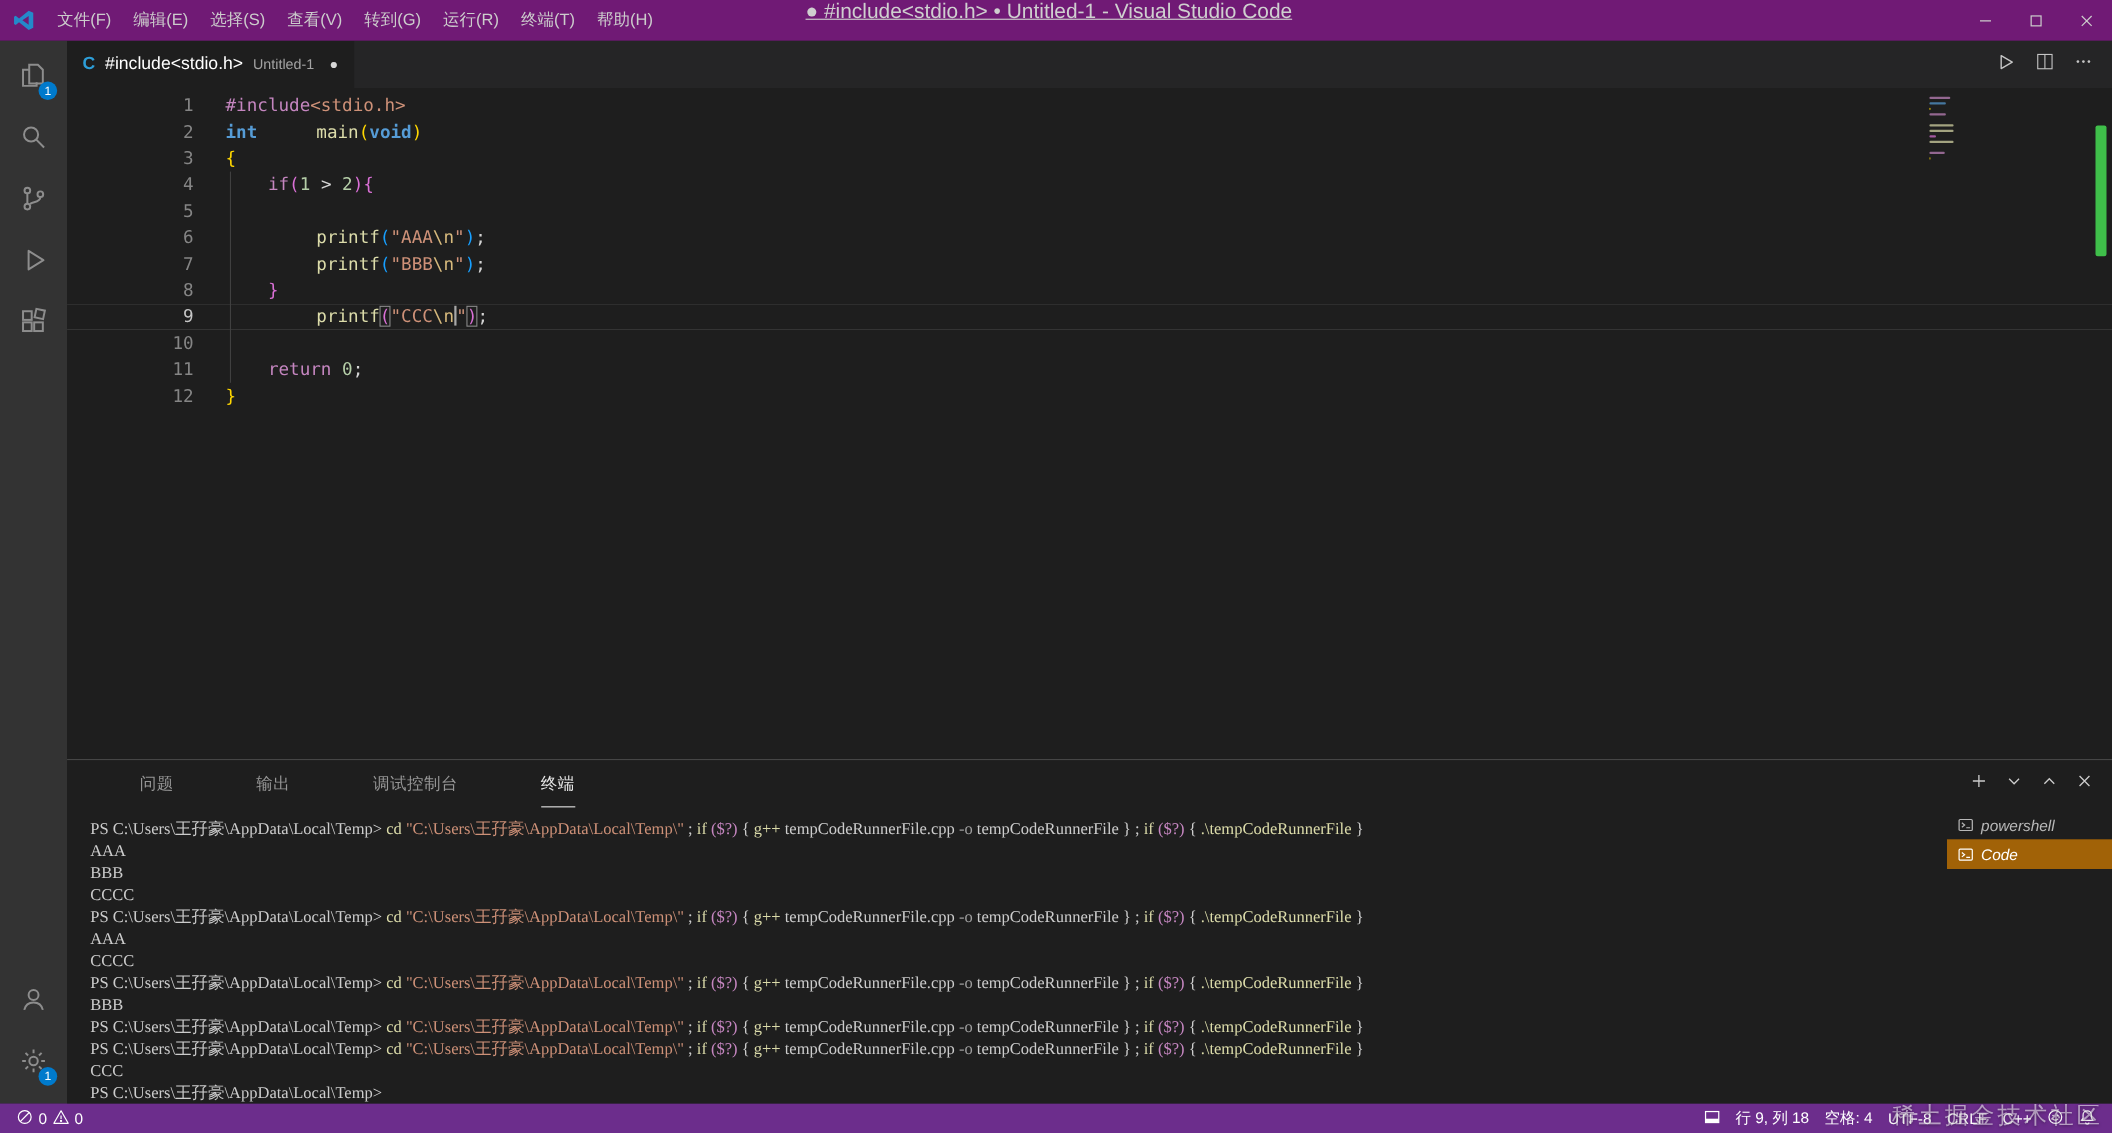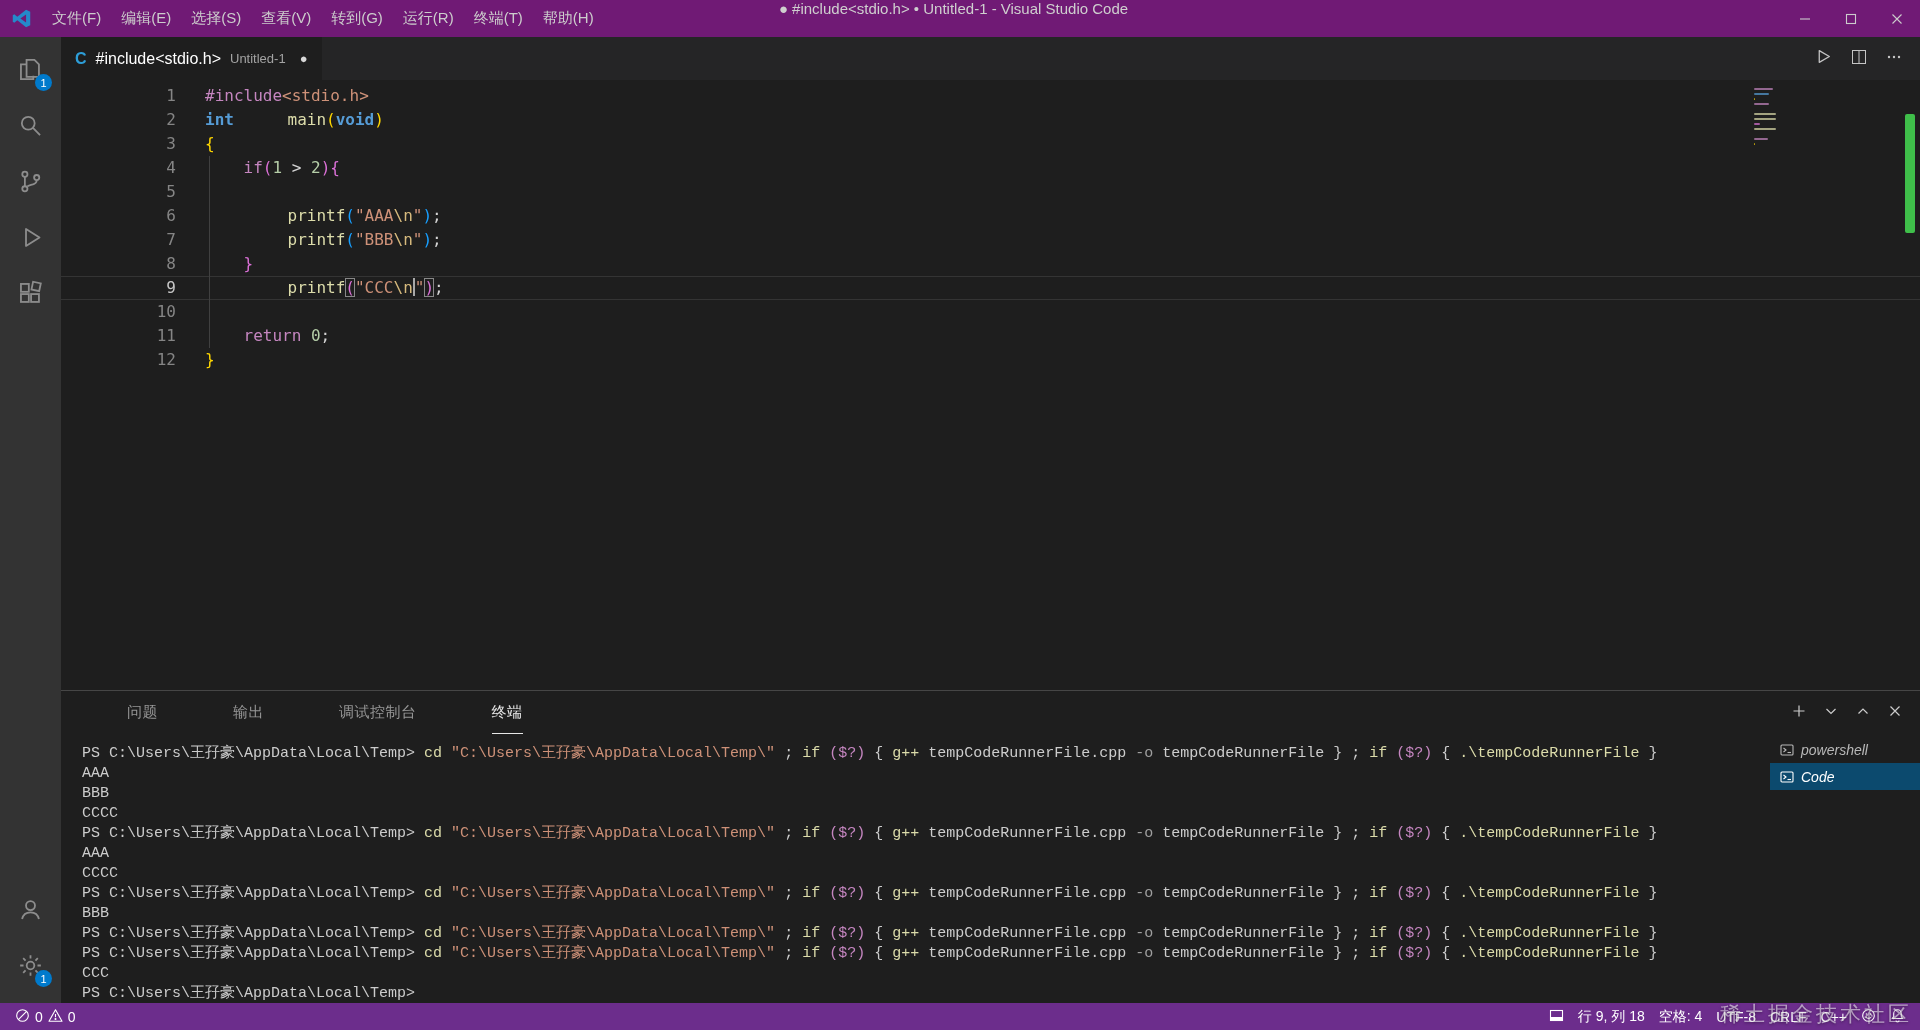--- a/index.html
+++ b/index.html
@@ -4,21 +4,21 @@
 <style>
   html,body{margin:0;padding:0;}
   body{width:1920px;height:1030px;overflow:hidden;background:#1e1e1e;font-family:"Liberation Sans",sans-serif;}
   .app{position:relative;width:1920px;height:1030px;background:#1e1e1e;color:#ccc;}
 
   
   .titlebar{height:37px;background:#701a75;display:flex;position:relative;}
   .logo{width:42px;display:flex;justify-content:center;align-items:center;}
   .menubar{display:flex;height:100%;z-index:2;}
   .menu-item{padding:0 10px;font-size:15px;color:#cccccc;display:flex;align-items:center;cursor:default;}
-  .window-title{position:absolute;left:0;right:13px;text-align:center;font-size:15px;color:#cfcfcf;pointer-events:none;}
+  .window-title{position:absolute;left:0;right:13px;text-align:center;font-size:19px;color:#cfcfcf;pointer-events:none;text-decoration:underline;}
   .win-controls{margin-left:auto;display:flex;height:100%;z-index:2;}
   .win-btn{width:46px;display:flex;align-items:center;justify-content:center;color:#cccccc;}
 
   
   .main{display:flex;height:966px;}
   .activitybar{width:61px;background:#333333;display:flex;flex-direction:column;align-items:center;padding:6px 0 8px 0;box-sizing:border-box;}
   .ab-item{width:61px;height:56px;display:flex;align-items:center;justify-content:center;color:#8d8d8d;position:relative;}
   .ab-item svg{width:27px;height:27px;}
   .ab-badge{position:absolute;right:9px;bottom:8px;min-width:17px;height:17px;border-radius:9px;background:#007acc;color:#fff;font-size:11px;display:flex;align-items:center;justify-content:center;}
   .ab-spacer{flex:1;}
@@ -52,26 +52,26 @@
   .mm-line{height:2px;border-radius:1px;opacity:.7;}
   .green-deco{position:absolute;top:34px;right:5px;width:10px;height:119px;background:#3fbf4a;border-radius:2px;}
 
   
   .panel{height:313px;flex:none;border-top:1px solid #464646;display:flex;flex-direction:column;box-sizing:border-box;background:#1e1e1e;}
   .panel-header{height:43px;flex:none;display:flex;align-items:center;padding:0 18px;}
   .panel-tab{margin-right:27px;height:100%;display:flex;align-items:center;font-size:15px;color:#969696;border-bottom:1px solid transparent;box-sizing:border-box;letter-spacing:.5px;margin-left:48px;}
   .panel-tab.active{color:#e7e7e7;border-bottom-color:#e7e7e7;}
   .panel-actions{margin-left:auto;display:flex;align-items:center;gap:18px;color:#cccccc;}
   .panel-body{flex:1;display:flex;min-height:0;}
-  .terminal{flex:1;padding:10px 0 0 21px;font-family:Liberation Mono, monospace;font-size:15px;line-height:20px;color:#cccccc;overflow:hidden;}
+  .terminal{flex:1;padding:10px 0 0 21px;font-family:Liberation Serif, serif;font-size:15px;line-height:20px;color:#cccccc;overflow:hidden;}
   .t-line{white-space:pre;height:20px;}
   .tw{color:#cccccc;} .ty{color:#dcdcaa;} .ts{color:#ce9178;} .tv{color:#c586c0;} .tp{color:#9e9e9e;}
   .term-sidebar{width:150px;flex:none;padding-top:2px;font-style:italic;}
   .term-tab{height:27px;display:flex;align-items:center;gap:7px;padding:0 10px;font-size:14px;color:#b8b8b8;}
-  .term-tab.active{background:#0c4a6e;color:#ffffff;}
+  .term-tab.active{background:#a16207;color:#ffffff;}
   .term-tab svg{flex:none;}
 
   
   .statusbar{height:27px;background:#6c2d8c;display:flex;align-items:center;color:#ffffff;font-size:14px;padding:0 8px;}
   .sb-item{display:flex;align-items:center;gap:5px;padding:0 7px;height:100%;}
   .sb-right{margin-left:auto;display:flex;align-items:center;}
   .sb-text-items{display:flex;align-items:center;text-align:right;}
 
   .watermark{position:absolute;right:8px;bottom:2px;font-size:21px;color:rgba(255,255,255,0.55);letter-spacing:3px;z-index:30;pointer-events:none;text-shadow:0 1px 3px rgba(0,0,0,0.4);}
 </style>

